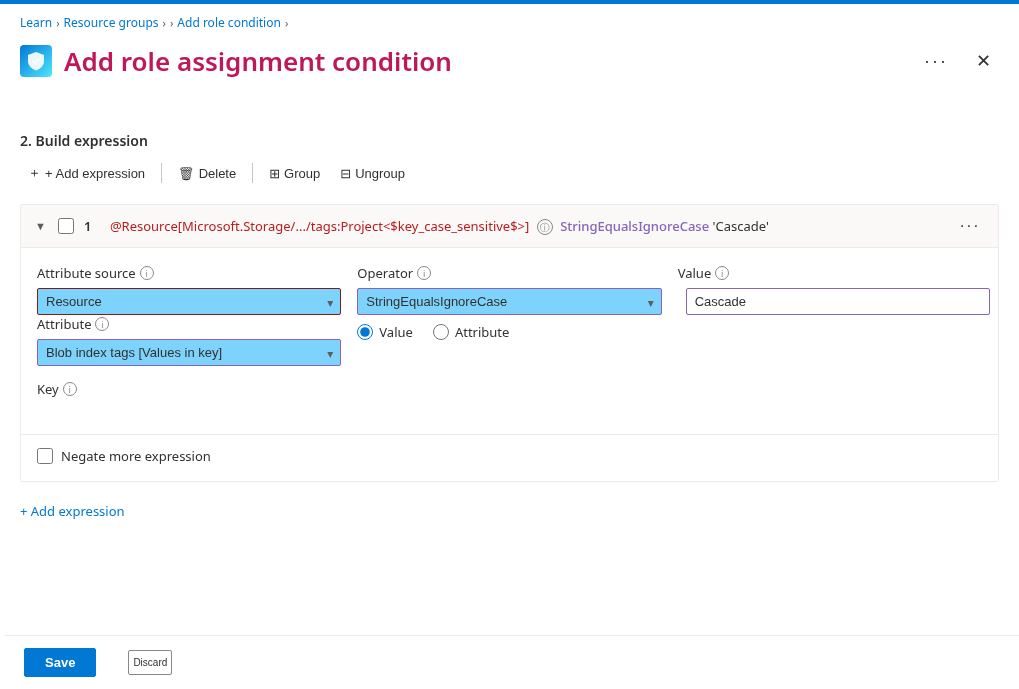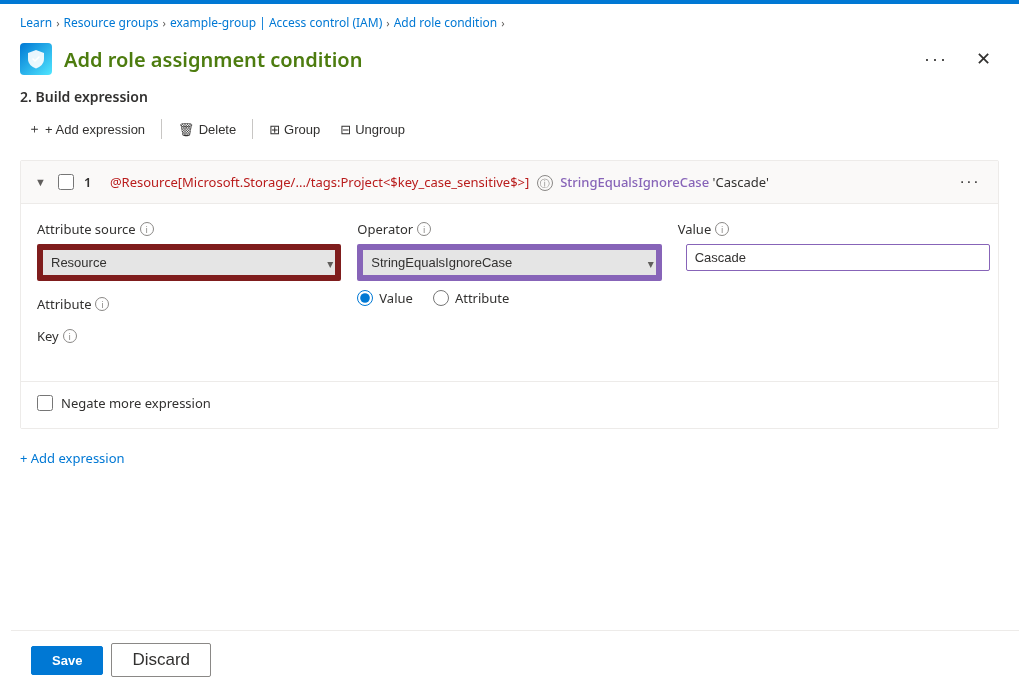--- a/index.html
+++ b/index.html
@@ -56,23 +56,23 @@
       align-items: center;
       justify-content: center;
       flex-shrink: 0;
     }
     .page-icon svg {
       width: 20px;
       height: 20px;
       fill: white;
     }
     .page-title {
-      font-size: 20px;
+      font-size: 26px;
       font-weight: 600;
-      color: #4d7c0f;
+      color: #be185d;
       flex: 1;
     }
     .more-btn {
       background: none;
       border: none;
       cursor: pointer;
       padding: 4px 8px;
       color: #323130;
       font-size: 18px;
       letter-spacing: 2px;
@@ -90,20 +90,21 @@
     
     .main-content {
       padding: 0 20px;
       position: relative;
     }
 
     .section-title {
       font-size: 14px;
       font-weight: 600;
       margin-bottom: 8px;
+      margin-top: 40px;
     }
 
     .section-description {
       font-size: 13px;
       color: #323130;
       margin-bottom: 14px;
     }
     .section-description a {
       color: #0078d4;
       text-decoration: none;
@@ -244,25 +245,25 @@
       justify-content: center;
       font-size: 9px;
       color: #8a8886;
       cursor: pointer;
       flex-shrink: 0;
     }
 
     .select-field {
       width: 100%;
       padding: 5px 30px 5px 8px;
-      border: 6px solid #7f1d1d;
+      border: 1px solid #7f1d1d;
       border-radius: 2px;
       font-size: 13px;
       color: #323130;
-      background: #e5e5e5;
+      background: #7dd3fc;
       appearance: none;
       -webkit-appearance: none;
       cursor: pointer;
       position: relative;
     }
     .select-wrapper {
       position: relative;
       width: 100%;
     }
     .select-wrapper::after {
@@ -352,61 +353,61 @@
     
     .footer {
       display: flex;
       align-items: center;
       gap: 8px;
       padding: 12px 20px;
       border-top: 1px solid #edebe9;
       background: white;
       position: absolute;
       bottom: 0;
-      left: 11px;
+      left: 4px;
       right: 0;
     }
 
     .btn-primary {
       background: #0078d4;
       color: white;
       border: 1px solid #0078d4;
       padding: 6px 20px;
       font-size: 13px;
       cursor: pointer;
       border-radius: 2px;
       font-weight: 600;
     }
 
     .btn-secondary {
       background: white;
       color: #323130;
       border: 1px solid #8a8886;
-      padding: 6px 20px;
-      font-size: 17px;
+      padding: 6px 4px;
+      font-size: 10px;
       cursor: pointer;
       border-radius: 2px;
+      margin-left: 24px;
     }
 
     
     .select-field.highlighted {
       border-color: #8764b8;
     }
   </style>
 </head>
 <body>
 
 <div class="top-border"></div>
 
 <div class="breadcrumb">
   <a>Learn</a>
   <span class="sep">›</span>
   <a>Resource groups</a>
   <span class="sep">›</span>
-  <a>example-group | Access control (IAM)</a>
   <span class="sep">›</span>
   <a>Add role condition</a>
   <span class="sep">›</span>
 </div>
 
 <div class="page-header">
   <div class="page-icon">
     <svg viewBox="0 0 20 20">
       <path d="M10 1l8 3v6c0 4.5-3.5 8-8 9.5C5.5 18 2 14.5 2 10V4l8-3z" opacity="0.9"></path>
       <path d="M7 10l2 2 4-4" stroke="white" stroke-width="1.5" fill="none" stroke-linecap="round"></path>
@@ -455,36 +456,41 @@
         <span> 'Cascade'</span>
       </span>
       <button class="expr-more">···</button>
     </div>
 
     <div class="expression-body">
       <div class="expr-row">
 
         <div class="expr-col">
 
-          <div style="margin-bottom:14px;">
+          <div style="">
             <div class="field-label">
               <span>Attribute source</span>
               <span class="info-circle">i</span>
             </div>
             <div class="select-wrapper">
               <select class="select-field">
                 <option>Resource</option>
               </select>
             </div>
           </div>
 
           <div style="margin-bottom:14px;">
             <div class="field-label">
               <span>Attribute</span>
               <span class="info-circle">i</span>
+            </div>
+            <div class="select-wrapper">
+              <select class="select-field highlighted">
+                <option>Blob index tags [Values in key]</option>
+              </select>
             </div>
           </div>
 
           <div>
             <div class="field-label">
               <span>Key</span>
               <span class="info-circle">i</span>
             </div>
           </div>
 

